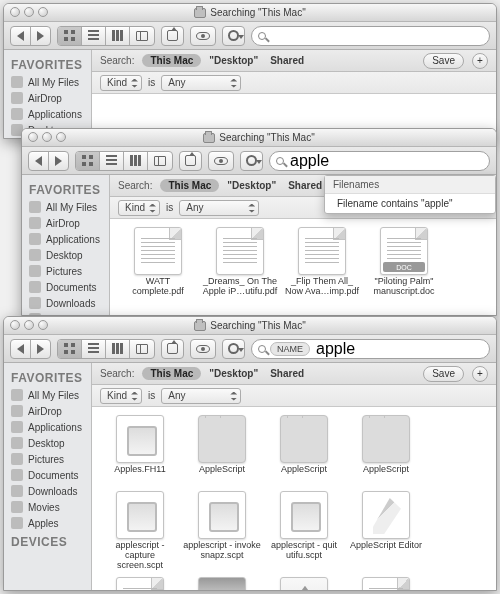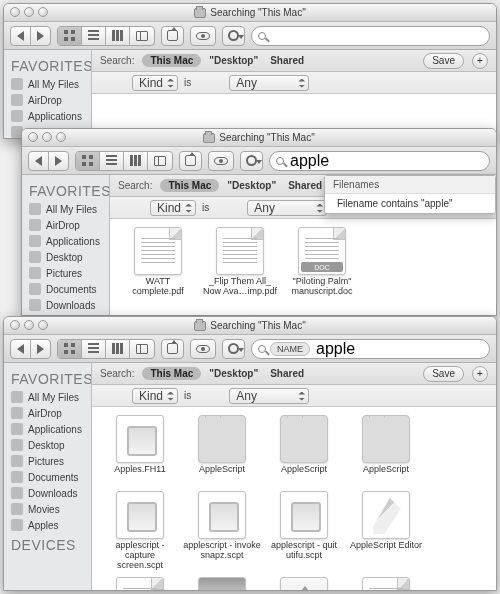--- a/index.html
+++ b/index.html
@@ -103,21 +103,21 @@
     background:#e7e7e7;border:1px solid #bcbcbc;border-radius:9px;padding:0 6px;height:14px;display:flex;align-items:center;font-size:9px;color:#444;margin-right:4px;flex:none;
   }
   .body { display:flex; height:calc(100% - 46px); }
   .sidebar {
     width:88px;
     background:#e7e8ea;
     border-right:1px solid #bdbdbd;
     padding:4px 0;
     overflow:hidden;
   }
-  .sb-hdr { color:#7a7a7a;font-size:14px;letter-spacing:0.5px;padding:4px 7px 2px;font-weight:normal; }
+  .sb-hdr { color:#7a7a7a;font-size:12px;letter-spacing:0.5px;padding:4px 7px 2px;font-weight:bold; }
   .sb-item { display:flex;align-items:center;gap:5px;padding:2px 7px;color:#3d3d3d;font-size:10px; }
   .sb-ico { width:12px;height:12px;background:#bcbcbc;border-radius:2px;flex:none; }
   .content { flex:1; display:flex; flex-direction:column; background:#fff; }
   .searchbar {
     height:22px; background:linear-gradient(#ececec,#dedede);
     border-bottom:1px solid #bdbdbd;
     display:flex;align-items:center;padding:0 8px;gap:8px;font-size:10px;color:#444;
   }
   .searchbar .lbl { color:#555; }
   .scope { display:flex;gap:4px;align-items:center; }
@@ -126,21 +126,21 @@
   .savebtn, .addbtn {
     height:16px;background:linear-gradient(#fafafa,#e3e3e3);border:1px solid #a9a9a9;border-radius:9px;padding:0 8px;display:flex;align-items:center;font-size:10px;color:#333;
   }
   .addbtn{width:16px;padding:0;justify-content:center;}
   .critbar {
     height:22px;background:linear-gradient(#f2f2f2,#e8e8e8);
     border-bottom:1px solid #c8c8c8;
     display:flex;align-items:center;padding:0 8px;gap:6px;font-size:10px;color:#444;
   }
   .popup {
-    height:16px;background:linear-gradient(#fafafa,#e8e8e8);border:1px solid #acacac;border-radius:3px;padding:0 14px 0 6px;display:flex;align-items:center;position:relative;font-size:12px;margin-left:32px;
+    height:16px;background:linear-gradient(#fafafa,#e8e8e8);border:1px solid #acacac;border-radius:3px;padding:0 14px 0 6px;display:flex;align-items:center;position:relative;font-size:10px;
   }
   .popup::after{content:"";position:absolute;right:3px;top:3px;width:7px;height:9px;
     background:linear-gradient(#666,#666) 0 0/7px 3px no-repeat, linear-gradient(#666,#666) 0 6px/7px 3px no-repeat;
     clip-path:polygon(50% 0,100% 33%,0 33%,50% 0,0 67%,100% 67%,50% 100%,0 67%);
   }
   .results { flex:1; background:#fff; overflow:hidden; padding:8px; }
   .suggestbox {
     position:absolute;
     background:#fff;border:1px solid #b3b3b3;border-radius:3px;
     box-shadow:0 4px 10px rgba(0,0,0,0.25);
@@ -373,20 +373,27 @@
                 <div class="fold"></div>
                 <div class="lines"></div>
               </div>
               <div class="fname">WATT complete.pdf</div>
             </div>
             <div class="item">
               <div class="thumb doc">
                 <div class="fold"></div>
                 <div class="lines"></div>
               </div>
+              <div class="fname">_Dreams_ On The Apple iP…utifu.pdf</div>
+            </div>
+            <div class="item">
+              <div class="thumb doc">
+                <div class="fold"></div>
+                <div class="lines"></div>
+              </div>
               <div class="fname">_Flip Them All_ Now Ava…imp.pdf</div>
             </div>
             <div class="item">
               <div class="thumb doc">
                 <div class="fold"></div>
                 <div class="lines"></div>
                 <div class="badge">DOC</div>
               </div>
               <div class="fname">"Piloting Palm" manuscript.doc</div>
             </div>

